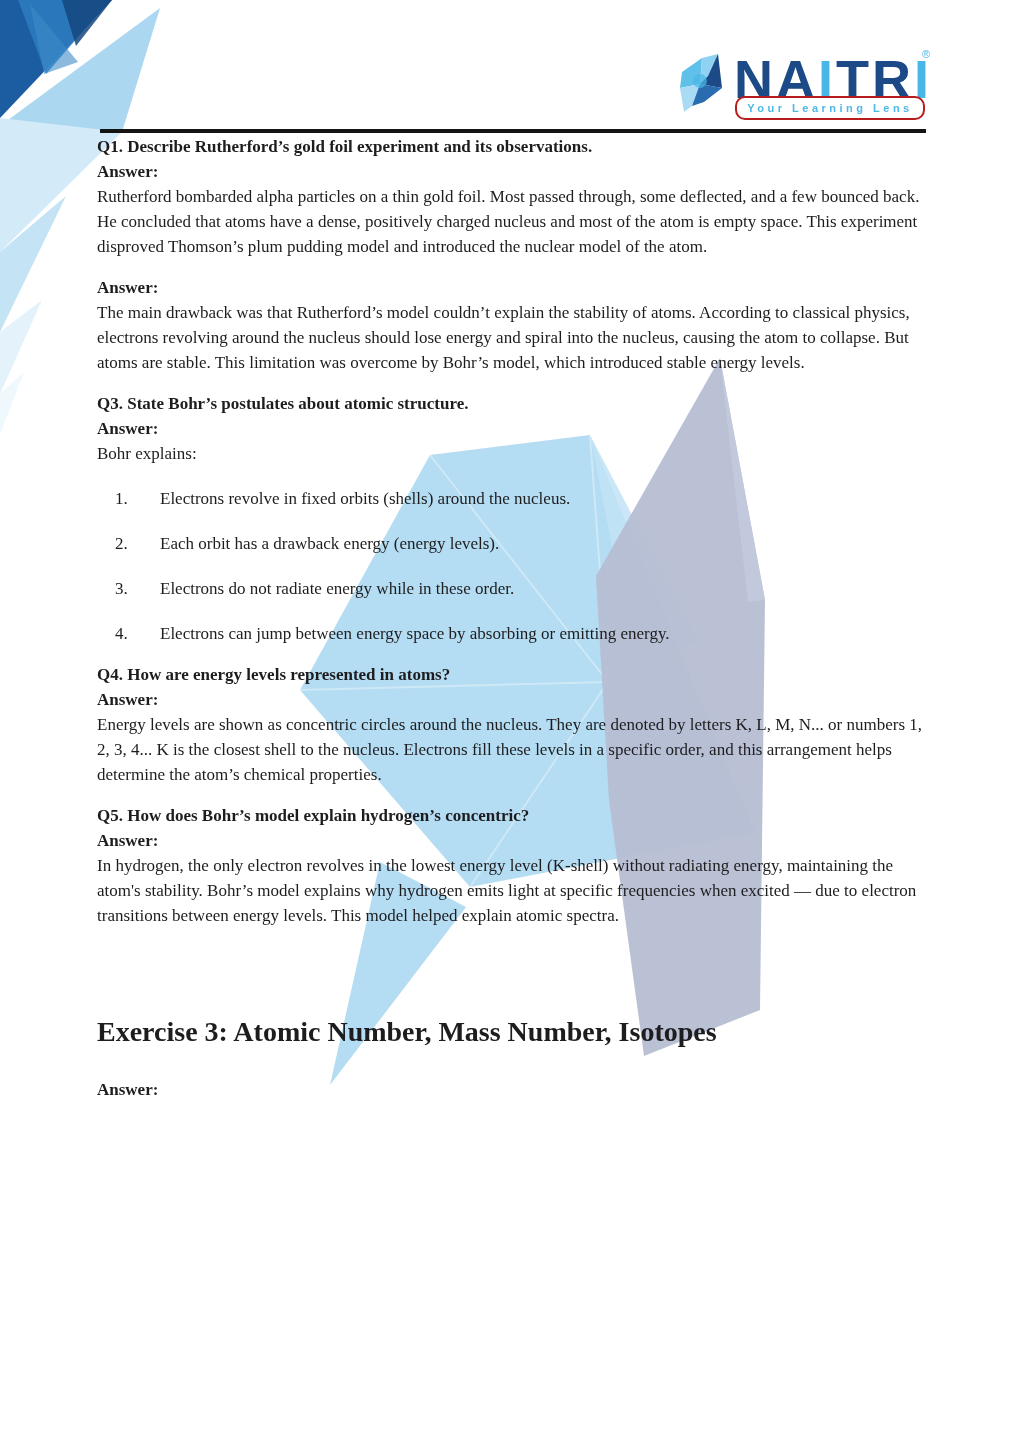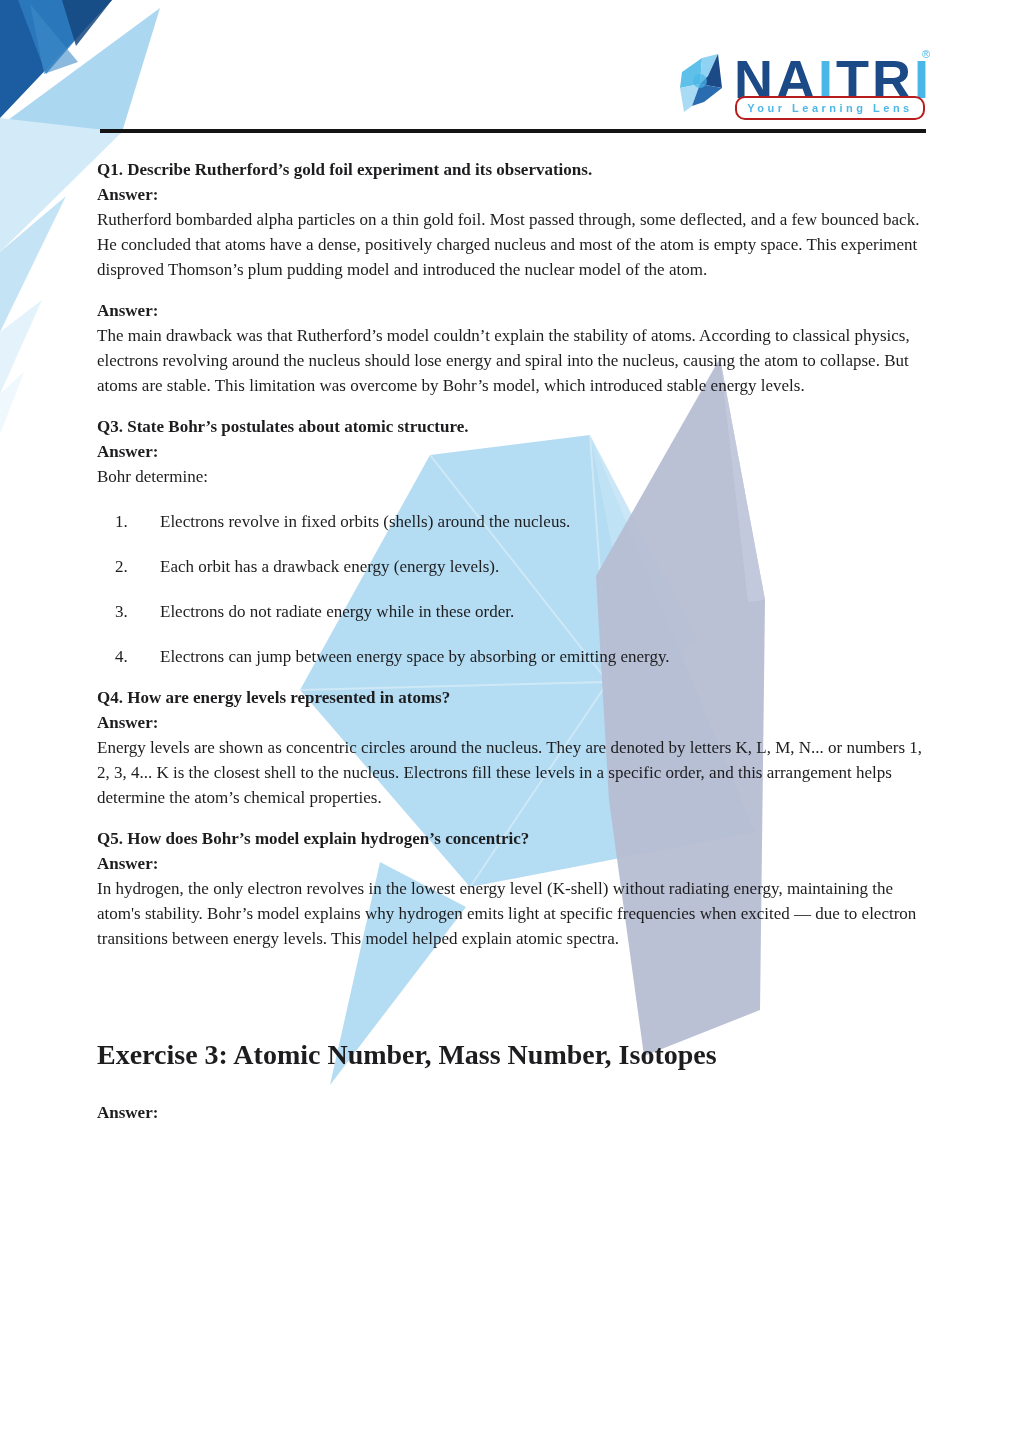--- a/index.html
+++ b/index.html
@@ -33,21 +33,21 @@
     display:flex;align-items:center;justify-content:center;
     background:rgba(255,255,255,.65);
   }
   .top-rule{position:absolute;top:129px;left:100px;width:826px;height:4px;background:#141414;}
   
   .content{
     position:absolute;top:134px;left:97px;width:833px;
     font-size:17px;line-height:25px;
   }
   .qa-block{margin:0 0 16px 0;}
-  .qa-block:first-child{margin-top:23px;}
+  .qa-block:first-child{}
   .q-heading{font-weight:bold;margin:0;}
   .answer-label{font-weight:bold;margin:0;}
   .answer-text{margin:0;}
   .postulate-list{margin:20px 0 0 0;padding:0;list-style:none;}
   .postulate-list li{display:flex;margin:0 0 20px 0;}
   .postulate-list li:last-child{margin-bottom:0;}
   .p-num{width:45px;padding-left:18px;flex:none;}
   .p-text{flex:1;}
   .exercise-heading{
     font-weight:bold;font-size:28px;line-height:38px;
@@ -112,21 +112,21 @@
     </div>
 
     <div class="qa-block">
       <p class="answer-label">Answer:</p>
       <p class="answer-text">The main drawback was that Rutherford’s model couldn’t explain the stability of atoms. According to classical physics, electrons revolving around the nucleus should lose energy and spiral into the nucleus, causing the atom to collapse. But atoms are stable. This limitation was overcome by Bohr’s model, which introduced stable energy levels.</p>
     </div>
 
     <div class="qa-block">
       <p class="q-heading">Q3. State Bohr’s postulates about atomic structure.</p>
       <p class="answer-label">Answer:</p>
-      <p class="answer-text">Bohr determine:</p>
+      <p class="answer-text">Bohr explains:</p>
       <ol class="postulate-list">
         <li>
           <span class="p-num">1.</span>
           <span class="p-text">Electrons revolve in fixed orbits (shells) around the nucleus.</span>
         </li>
         <li>
           <span class="p-num">2.</span>
           <span class="p-text">Each orbit has a drawback energy (energy levels).</span>
         </li>
         <li>

